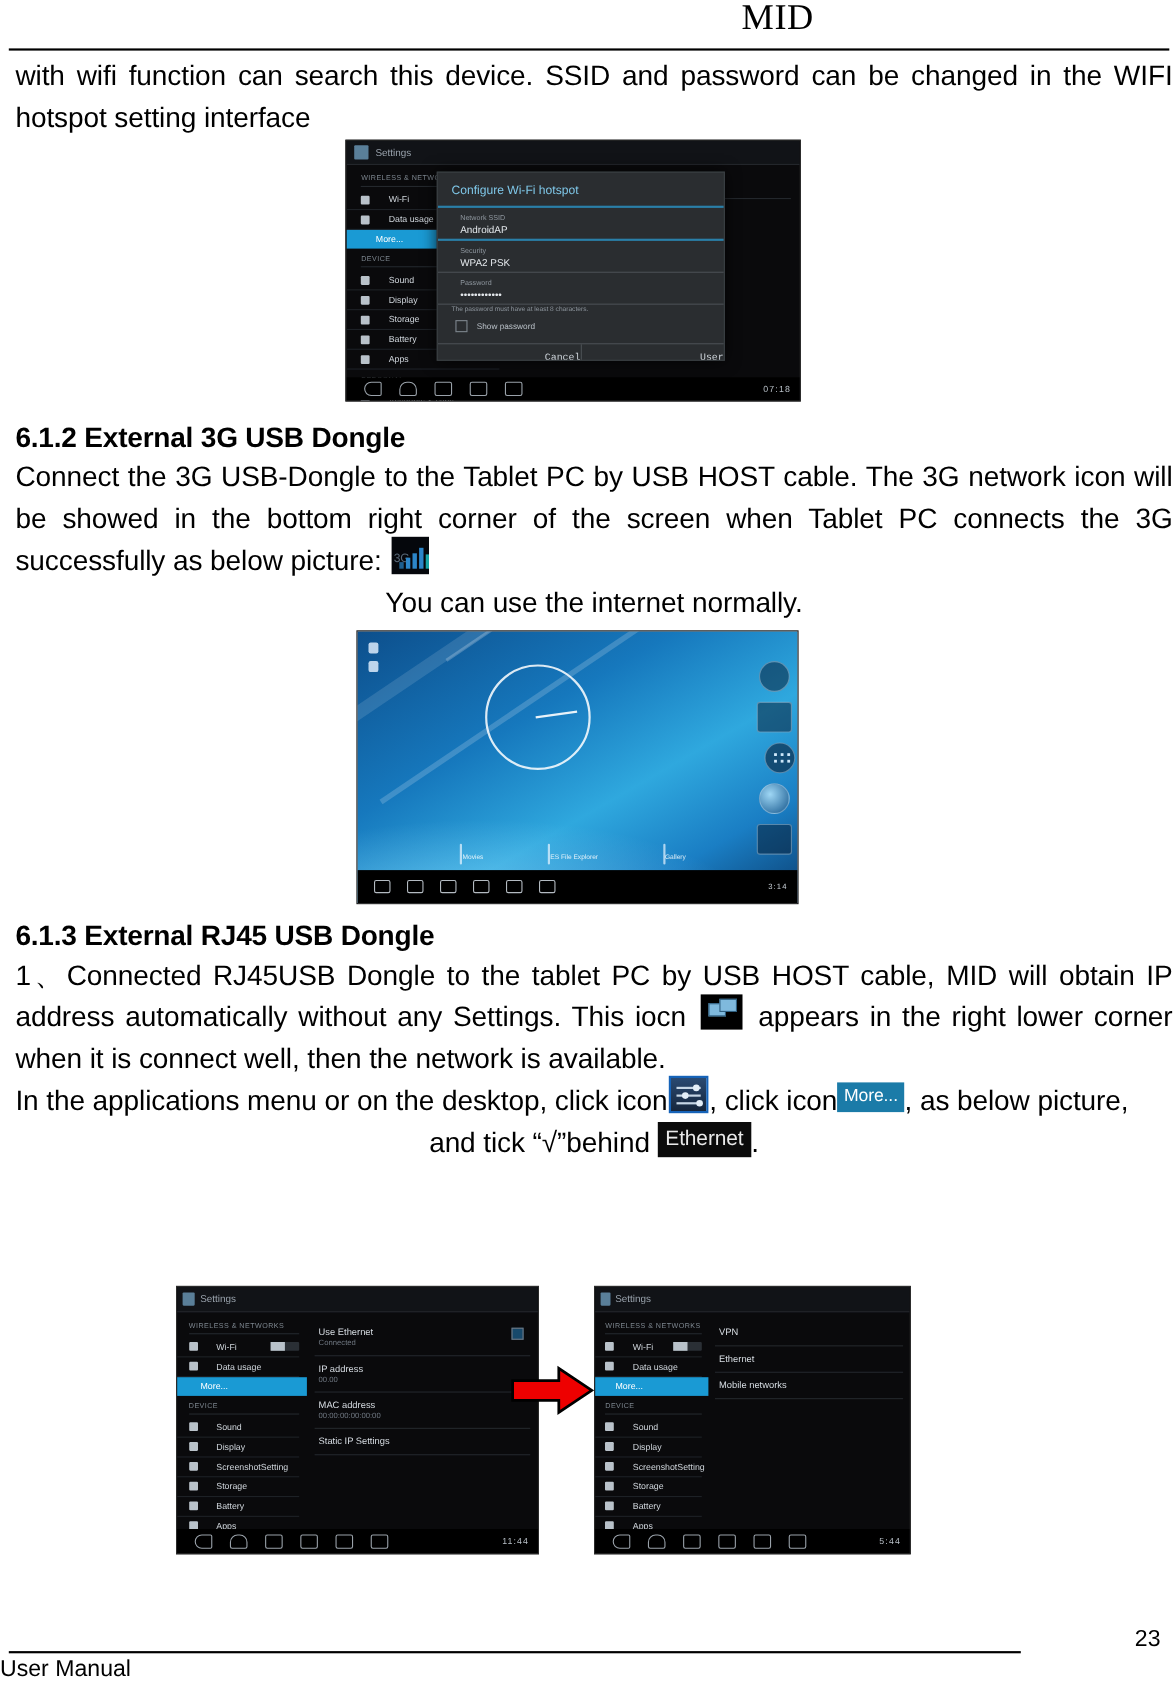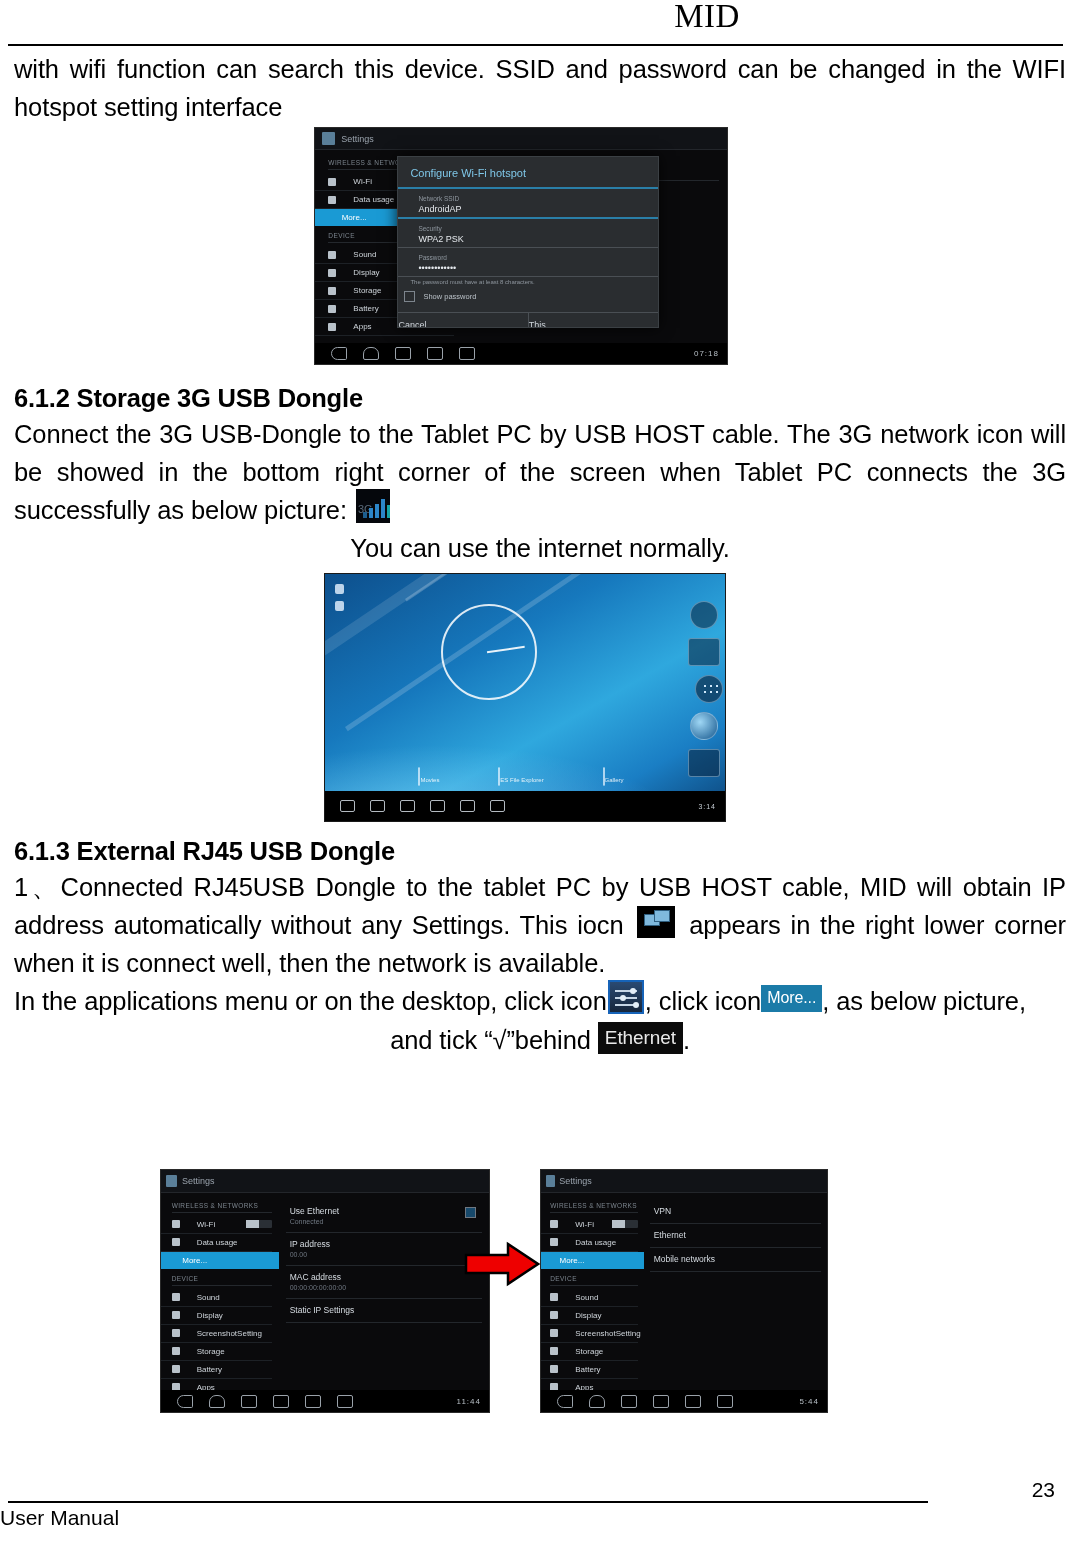--- a/index.html
+++ b/index.html
@@ -285,25 +285,25 @@
   .dialog .dtitle {
     color: #7fc7e8; font-size: 11px;
     padding: 10px 12px 8px 12px;
     border-bottom: 2px solid #2a7fa8;
   }
   .dfield { padding: 6px 12px 3px 20px; border-bottom: 1px solid #4a4f54; position: relative; }
   .dfield .dlab { color: #8e969e; font-size: 6.5px; }
   .dfield .dval { color: #e4e8ec; font-size: 9px; margin-top: 2px; }
   .dfield.accent { border-bottom: 2px solid #2a7fa8; }
   .dnote { color: #8e969e; font-size: 6px; padding: 2px 12px; }
-  .dcheck { display: flex; align-items: center; padding: 4px 6px; text-align: center; }
+  .dcheck { display: flex; align-items: center; padding: 4px 16px; text-align: center; }
   .dcheck .box { width: 9px; height: 9px; border: 1px solid #7d858d; margin-right: 8px; }
   .dcheck .lbl { color: #b9c0c7; font-size: 7.5px; }
   .dbtns { display: flex; border-top: 1px solid #4a4f54; margin-top: 6px; }
-  .dbtns .db { flex: 1; text-align: left; color: #cfd5db; font-size: 9px; padding: 7px 0; }
+  .dbtns .db { flex: 1; text-align: right; color: #cfd5db; font-size: 9px; padding: 7px 0; font-family: Liberation Mono, monospace; }
   .dbtns .db + .db { border-left: 1px solid #4a4f54; }
 
   
   #shot-home {
     position: absolute;
     left: 324px; top: 573px;
     width: 400px; height: 247px;
     background: linear-gradient(150deg,#0d4f8c 0%, #1678bd 35%, #2fa8de 60%, #1a7ec4 80%, #0b3f72 100%);
     border: 1px solid #1a1a1a;
     overflow: hidden;
@@ -417,21 +417,21 @@
     <div class="brand">MID</div>
     <div class="header-rule"></div>
   </div>
 
   <div class="content">
 
     <p class="body">with wifi function can search this device. SSID and password can be changed in the WIFI hotspot setting interface</p>
 
     <div style="height:246px"></div>
 
-    <h3 class="heading">6.1.2 Storage 3G USB Dongle</h3>
+    <h3 class="heading">6.1.2 External 3G USB Dongle</h3>
 
     <p class="body">
       <span>Connect the 3G USB-Dongle to the Tablet PC by USB HOST cable. The 3G network icon will be showed in the bottom right corner of the screen when Tablet PC connects the 3G successfully as below picture:</span>
       <span class="ic ic-3g">
         <span class="g3">3G</span>
         <span class="bar b1"></span>
         <span class="bar b2"></span>
         <span class="bar b3"></span>
         <span class="bar b4"></span>
         <span class="bar teal"></span>
@@ -540,21 +540,21 @@
         <div class="dlab">Password</div>
         <div class="dval">••••••••••••</div>
       </div>
       <div class="dnote">The password must have at least 8 characters.</div>
       <div class="dcheck">
         <span class="box"></span>
         <span class="lbl">Show password</span>
       </div>
       <div class="dbtns">
         <div class="db">Cancel</div>
-        <div class="db">This</div>
+        <div class="db">User</div>
       </div>
     </div>
 
     <div class="navbar">
       <span class="nav-ic back"></span>
       <span class="nav-ic home"></span>
       <span class="nav-ic"></span>
       <span class="nav-ic"></span>
       <span class="nav-ic"></span>
       <span class="status">07:18</span>

